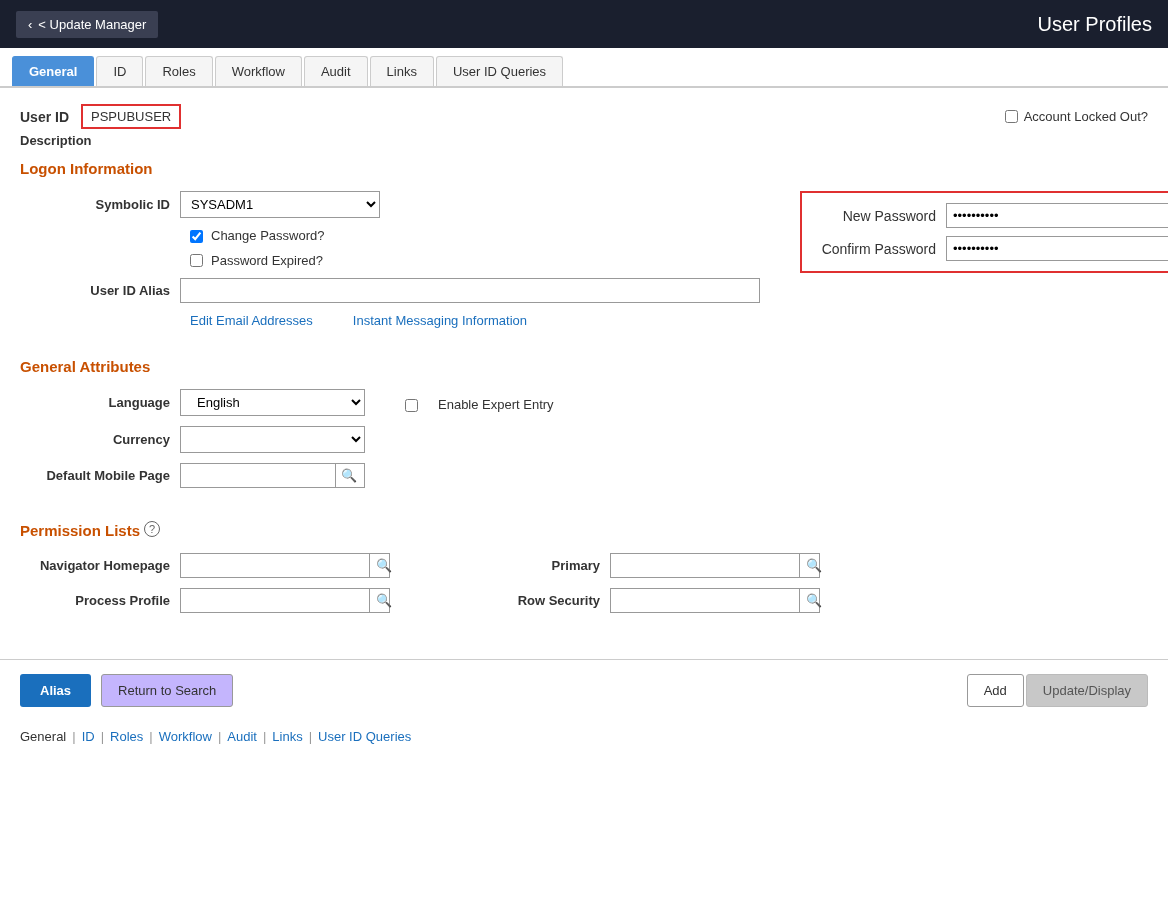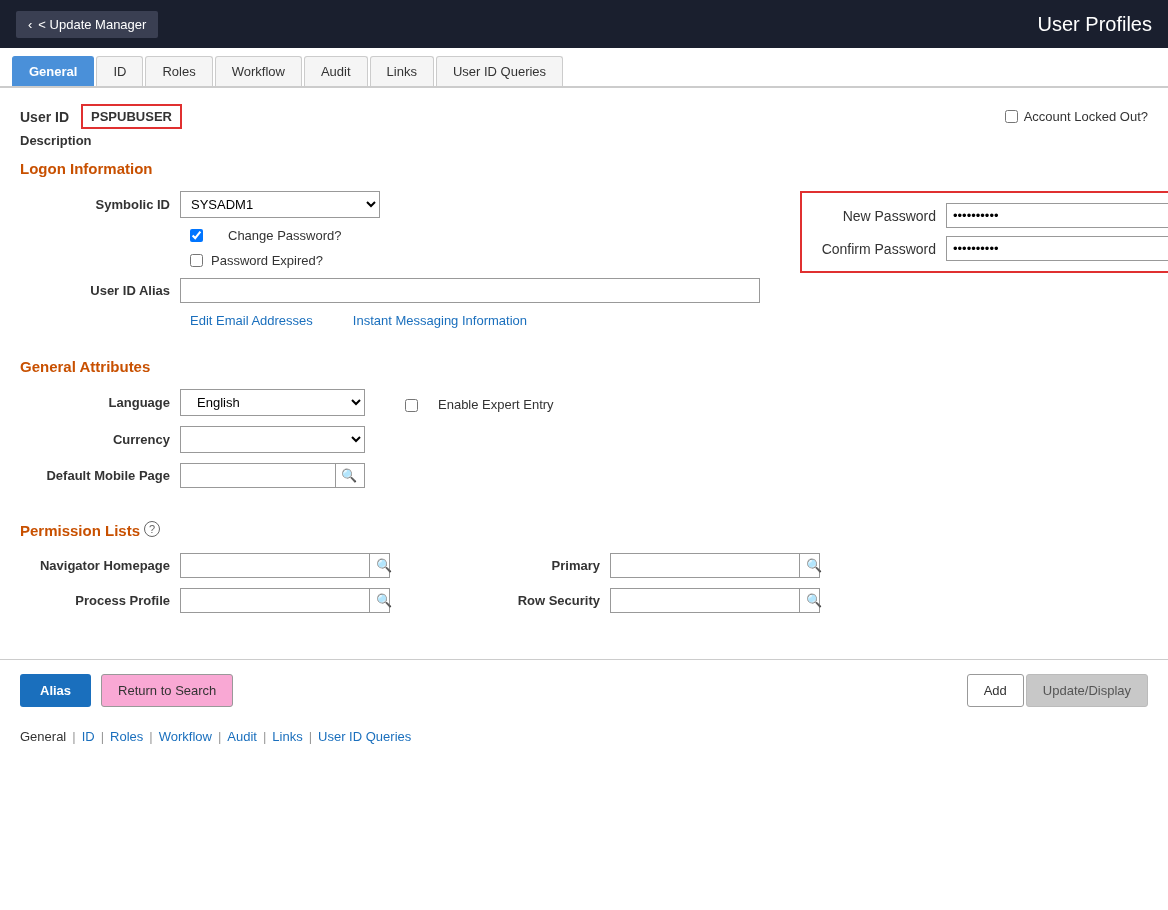--- a/index.html
+++ b/index.html
@@ -76,21 +76,21 @@
       gap: 12px;
     }
     .user-id-label {
       font-weight: bold;
       font-size: 14px;
     }
     .user-id-value {
       border: 2px solid #e03030;
       padding: 3px 8px;
       font-size: 13px;
-      font-weight: bold;
+      font-weight: normal;
     }
     .account-locked-row {
       display: flex;
       align-items: center;
       gap: 6px;
       font-size: 13px;
     }
     .description-label {
       font-weight: bold;
       font-size: 13px;
@@ -236,21 +236,21 @@
       background: #1a6fbd;
       color: #fff;
       border: none;
       padding: 8px 20px;
       font-size: 13px;
       cursor: pointer;
       border-radius: 3px;
       font-weight: bold;
     }
     .btn-return {
-      background: #f9a8d4;
+      background: #c4b5fd;
       color: #333;
       border: 1px solid #999;
       padding: 8px 16px;
       font-size: 13px;
       cursor: pointer;
       border-radius: 3px;
     }
     .btn-add {
       background: #fff;
       color: #333;
@@ -347,21 +347,21 @@
 
       <div style="flex:1;">
 
         <div class="form-row">
           <span class="form-label">Symbolic ID</span>
           <select style="min-width:200px;">
             <option>SYSADM1</option>
           </select>
         </div>
 
-        <div class="form-row" style="gap:25px; justify-content: flex-start; padding-left: 170px;">
+        <div class="form-row" style="gap:8px; justify-content: flex-start; padding-left: 170px; align-items: flex-end;">
           <input type="checkbox" checked="" style="">
           <label>Change Password?</label>
         </div>
 
         <div class="form-row" style="gap:8px; justify-content: flex-start; padding-left: 170px;">
           <input type="checkbox" style="">
           <label>Password Expired?</label>
         </div>
 
         <div class="form-row" style="margin-top: 8px;">

